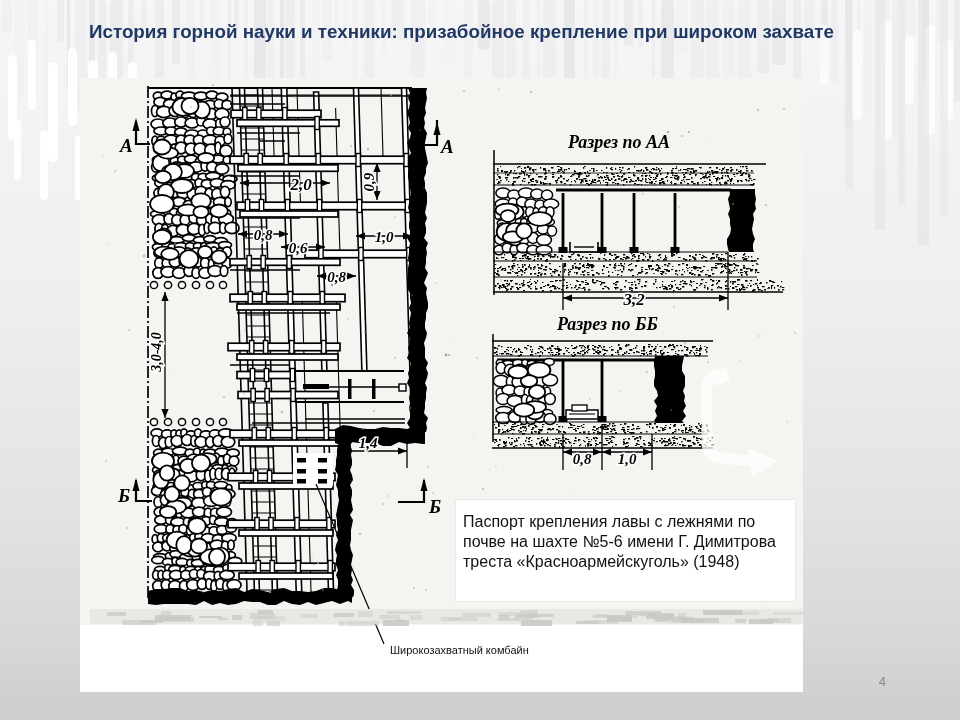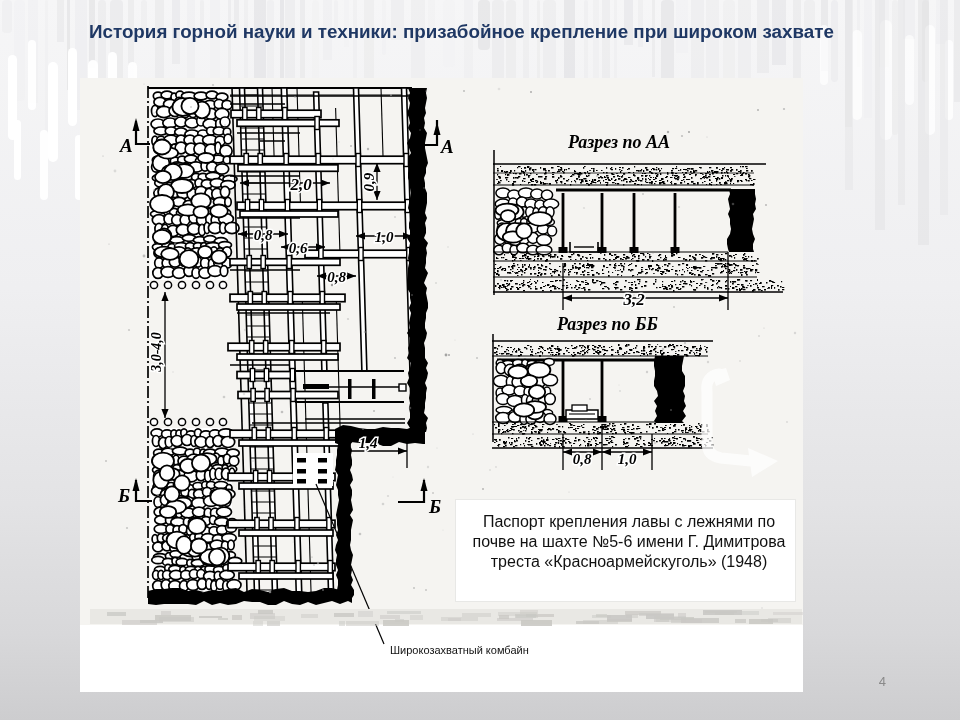--- a/index.html
+++ b/index.html
@@ -3,21 +3,21 @@
 <style>
 html,body{margin:0;padding:0;background:#888;}
 #slide{position:relative;width:960px;height:720px;overflow:hidden;font-family:"Liberation Sans",sans-serif;
 background:linear-gradient(180deg,#f6f6f7 0%,#efeff1 40%,#e3e3e5 70%,#d8d8da 88%,#cdcdcf 100%);}
 #title{position:absolute;left:89px;top:21px;width:880px;font-family:"Liberation Sans",sans-serif;
 font-size:18.8px;font-weight:bold;color:#1f3864;white-space:nowrap;}
 #whitebox{position:absolute;left:80px;top:78px;width:723px;height:614px;background:#ffffff;}
 #scan{position:absolute;left:0;top:0;width:723px;height:547px;background:#f5f4f1;}
 #pagenum{position:absolute;right:74px;top:674px;font-size:13px;color:#8a8a8a;}
 #caption{position:absolute;left:375px;top:421px;width:339px;height:101px;background:#fff;border:1px solid #e8e8e6;}
-#caption div{margin:12px 0 0 7px;font-size:16px;line-height:19.8px;color:#111;white-space:nowrap;text-align:center;}
+#caption div{margin:12px 0 0 7px;font-size:16px;line-height:19.8px;color:#111;white-space:nowrap;}
 #lbl{position:absolute;left:310px;top:566px;font-size:11px;color:#111;}
 </style></head>
 <body>
 <div id="slide">
 
 <svg width="960" height="720" style="position:absolute;left:0;top:0">
 <rect x="2" y="0" width="10" height="33" rx="4" fill="rgb(233,233,235)" opacity="0.46"></rect>
       <rect x="14" y="0" width="11" height="101" rx="4" fill="rgb(238,238,240)" opacity="0.36"></rect>
       <rect x="28" y="0" width="10" height="103" rx="0" fill="rgb(238,238,240)" opacity="0.45"></rect>
       <rect x="45" y="0" width="3" height="135" rx="2" fill="rgb(238,238,240)" opacity="0.50"></rect>

